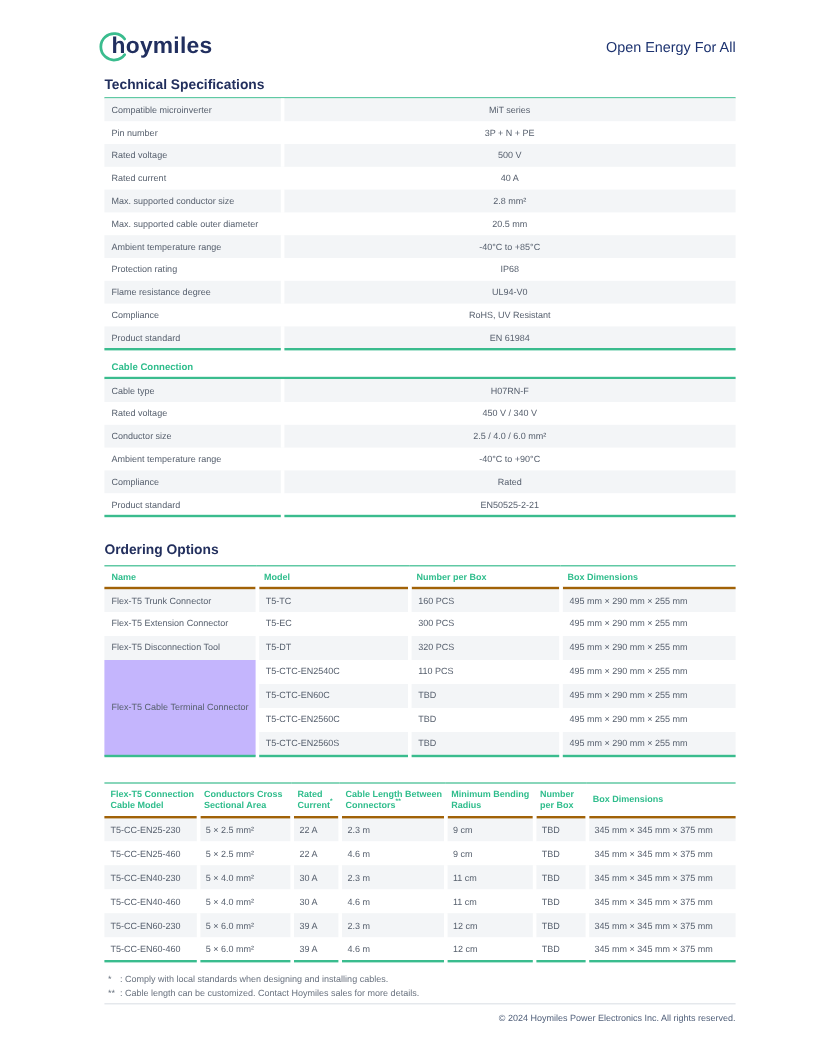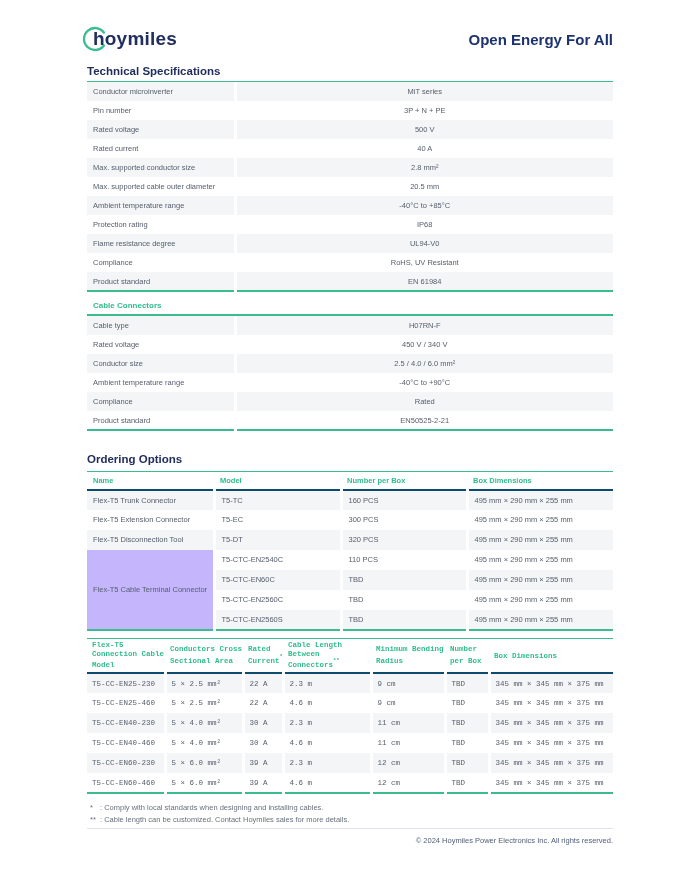--- a/index.html
+++ b/index.html
@@ -9,45 +9,45 @@
     font-family: "Liberation Sans", "DejaVu Sans", sans-serif;
     color: #57606e;
   }
   .page { width: 700px; height: 869px; padding: 25px 87px 0 87px; overflow: hidden; position: relative; background: #fff; border-radius: 12px; }
 
   
   .top { display: flex; justify-content: space-between; align-items: center; height: 28px; }
   .logo { position: relative; height: 28px; display: flex; align-items: center; }
   .logo svg { position: absolute; left: -7px; top: -1px; }
   .logo-text { position: relative; font-size: 19px; font-weight: bold; color: #212f5f; letter-spacing: 0.2px; margin-left: 6px; }
-  .tagline { font-size: 15px; font-weight: bold; color: #1d3370; }
+  .tagline { font-size: 12px; font-weight: normal; color: #1d3370; }
 
   
   .sec-title { margin: 12px 0 0 0; font-size: 11.5px; font-weight: bold; color: #222f5d; padding-bottom: 4px; border-bottom: 1px solid #3abc8e; }
   .sec-title.ordering { margin-top: 22px; border-bottom: none; padding-bottom: 0; }
 
   .group-heading { margin: 4px 0 0 0; font-size: 8px; font-weight: bold; color: #2fbd8c; padding: 5px 6px 4px 6px; border-bottom: 2px solid #3abc8e; }
 
   
   .spec-table { width: 100%; border-collapse: collapse; table-layout: fixed; font-size: 7.5px; border-bottom: 2px solid #3abc8e; }
   .spec-table td { height: 19px; vertical-align: middle; padding: 0 0 0 6px; }
   .spec-table td.val { text-align: center; padding: 0; border-left: 3px solid #fff; }
   .spec-table tbody tr:nth-child(odd) td { background: #f3f5f7; }
 
   
   .order-table { width: 100%; border-collapse: collapse; table-layout: fixed; font-size: 7.5px; border-top: 1px solid #3abc8e; border-bottom: 2px solid #3abc8e; }
-  .order-table th { color: #2fbd8c; font-weight: bold; text-align: left; vertical-align: middle; padding: 0 0 0 6px; border-bottom: 2px solid #0c4a6e; }
+  .order-table th { color: #2fbd8c; font-weight: bold; text-align: left; vertical-align: middle; padding: 0 0 0 6px; border-bottom: 2px solid #a16207; }
   .order-table th sup { font-size: 5.5px; position: relative; top: -1px; }
   .order-table td { height: 20px; vertical-align: middle; padding: 0 0 0 6px; }
   .order-table td:not(:first-child), .order-table tr.sub td { border-left: 3px solid #fff; }
   .t1 { margin-top: 6px; }
   .t1 th { height: 18px; }
   .t1 tbody tr:nth-child(odd) td { background: #f3f5f7; }
   .t1 td.merged { background: #c4b5fd; }
-  .t2 { margin-top: 7px; font-family: Liberation Mono, monospace; }
+  .t2 { margin-top: 21px; }
   .t2 th { height: 29px; line-height: 1.25; padding-top: 2px; padding-bottom: 2px; padding-left: 5px; }
   .t2 td { padding-left: 5px; }
   .t2 tbody tr:nth-child(odd) td { background: #f3f5f7; }
 
   
   .footnotes { margin-top: 9px; font-size: 7.5px; color: #68717e; }
   .fn-line { display: flex; margin-bottom: 3px; }
   .fn-marker { width: 13px; padding-left: 3px; }
   .divider { border-top: 1px solid #dfe3e8; margin-top: 4px; }
   .copyright { margin-top: 7px; text-align: right; font-size: 7.5px; color: #51607a; }
@@ -69,21 +69,21 @@
 
   <h1 class="sec-title">Technical Specifications</h1>
 
   <table class="spec-table">
     <colgroup>
         <col style="width:148px">
         <col>
       </colgroup>
     <tbody>
       <tr>
-        <td class="lbl">Conductor microinverter</td>
+        <td class="lbl">Compatible microinverter</td>
         <td class="val">MiT series</td>
       </tr>
       <tr>
         <td class="lbl">Pin number</td>
         <td class="val">3P + N + PE</td>
       </tr>
       <tr>
         <td class="lbl">Rated voltage</td>
         <td class="val">500 V</td>
       </tr>
@@ -115,21 +115,21 @@
         <td class="lbl">Compliance</td>
         <td class="val">RoHS, UV Resistant</td>
       </tr>
       <tr>
         <td class="lbl">Product standard</td>
         <td class="val">EN 61984</td>
       </tr>
     </tbody>
   </table>
 
-  <h2 class="group-heading">Cable Connectors</h2>
+  <h2 class="group-heading">Cable Connection</h2>
   <table class="spec-table">
     <colgroup>
         <col style="width:148px">
         <col>
       </colgroup>
     <tbody>
       <tr>
         <td class="lbl">Cable type</td>
         <td class="val">H07RN-F</td>
       </tr>

